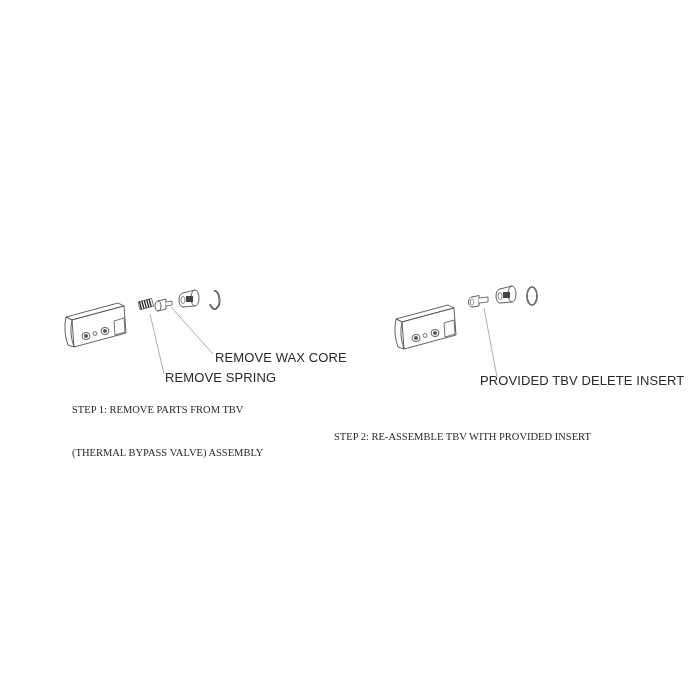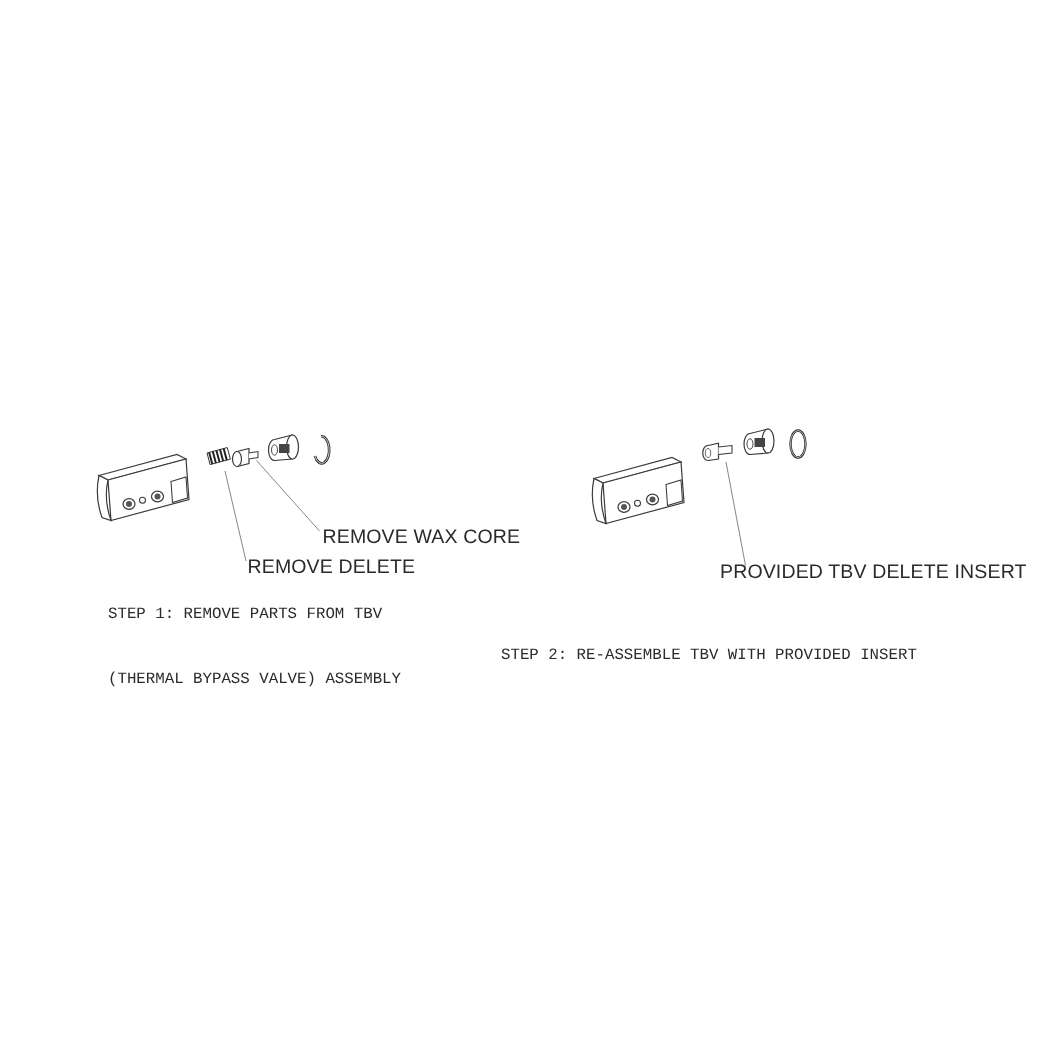--- a/index.html
+++ b/index.html
@@ -24,21 +24,21 @@
       position: absolute;
       font-family: Liberation Sans, sans-serif;
       font-size: 13px;
       letter-spacing: 0.1px;
       color: #2a2a2a;
       white-space: nowrap;
       line-height: 12px;
     }
     .caption {
       position: absolute;
-      font-family: Liberation Mono, monospace;
+      font-family: Liberation Serif, serif;
       font-size: 10.5px;
       color: #2a2a2a;
       white-space: nowrap;
       line-height: 12px;
     }
   </style>
 </head>
 <body>
 
 <svg id="canvas" viewBox="0 0 700 700" xmlns="http://www.w3.org/2000/svg">
@@ -123,20 +123,20 @@
     </g>
     <g transform="translate(528,292)">
       <ellipse cx="4" cy="4" rx="5" ry="9" fill="none" stroke="#2e2e2e" stroke-width="1.6"></ellipse>
       <ellipse cx="4" cy="4" rx="5" ry="9" fill="none" stroke="#fff" stroke-width="0.4"></ellipse>
     </g>
     <line x1="484" y1="308" x2="497" y2="377" stroke="#777" stroke-width="0.6"></line>
   </g>
 </svg>
 
 <div class="label" style="left:215px; top:352px;">REMOVE WAX CORE</div>
-<div class="label" style="left:165px; top:372px;">REMOVE DELETE</div>
+<div class="label" style="left:165px; top:372px;">REMOVE SPRING</div>
 
 <div class="caption" style="left:72px; top:404px;">STEP 1: REMOVE PARTS FROM TBV</div>
 <div class="caption" style="left:72px; top:416px;margin-top:31px;">(THERMAL BYPASS VALVE) ASSEMBLY</div>
 
 <div class="label" style="left:480px; top:375px;">PROVIDED TBV DELETE INSERT</div>
 
 <div class="caption" style="left:334px; top:415px;margin-top:16px;">STEP 2: RE-ASSEMBLE TBV WITH PROVIDED INSERT</div>
 
 </body></html>

